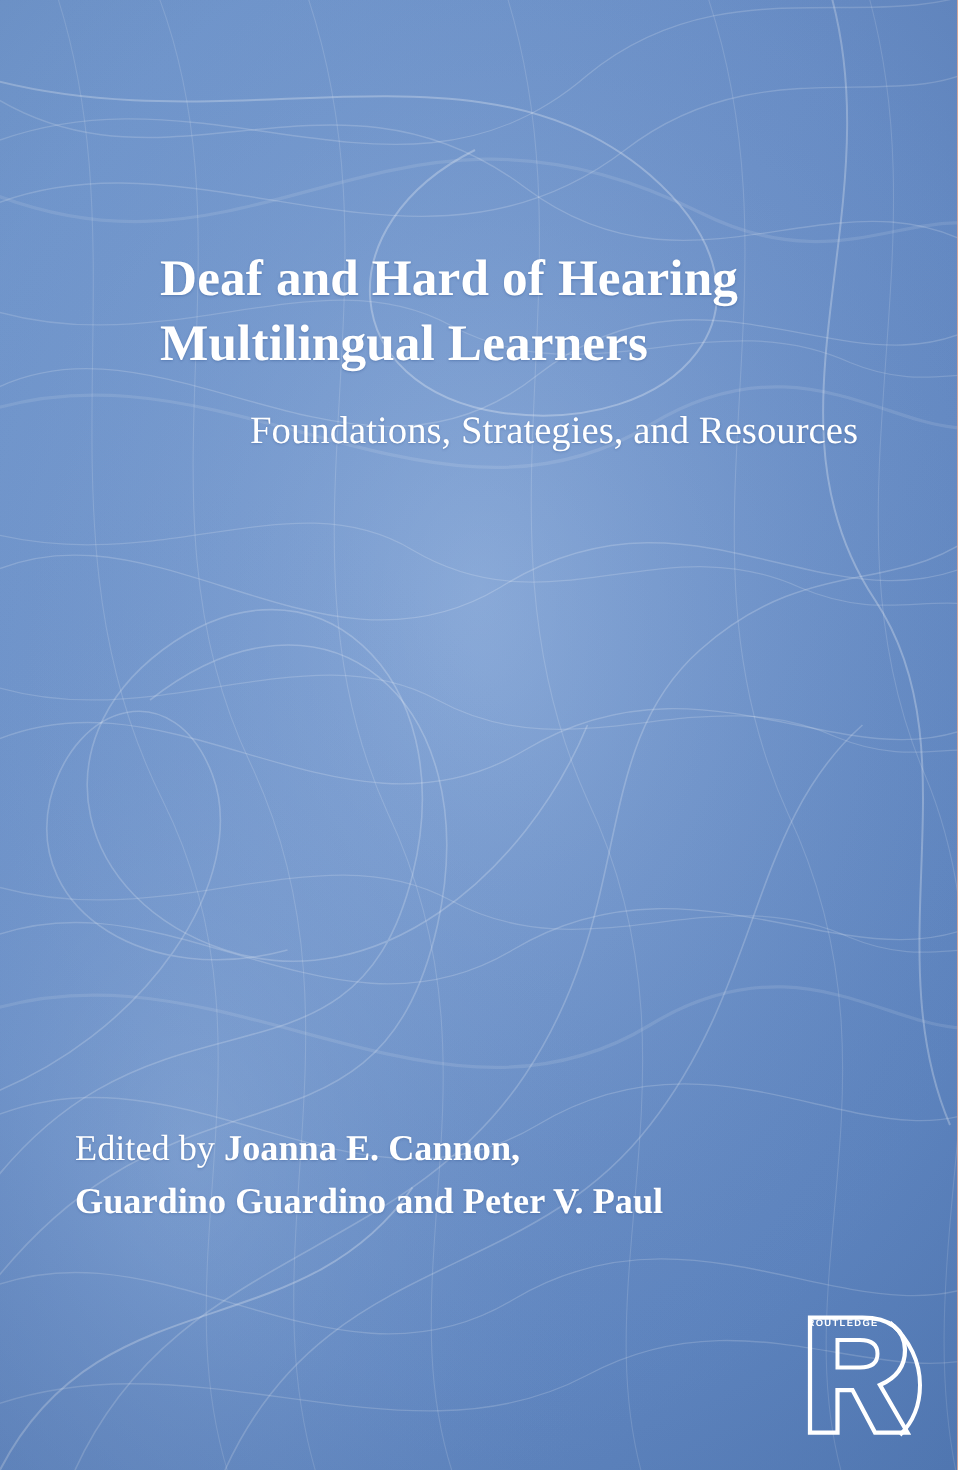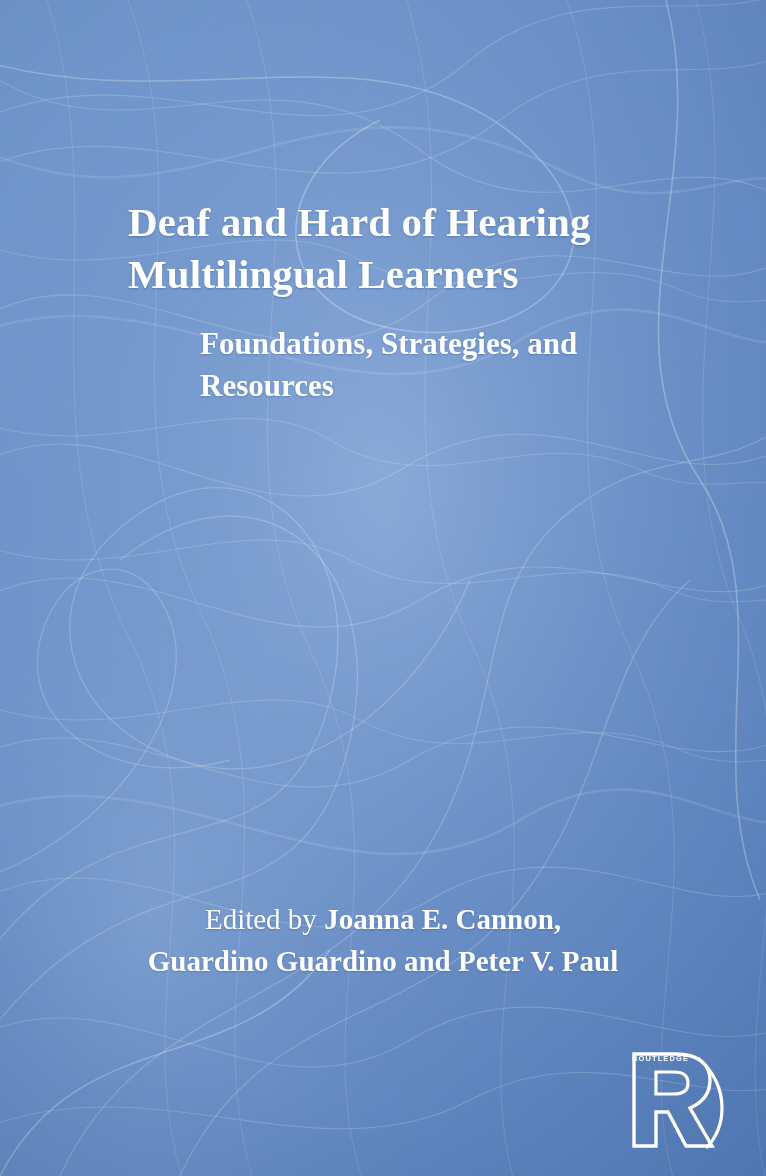--- a/index.html
+++ b/index.html
@@ -43,46 +43,46 @@
     line-height: 1.28;
     font-weight: bold;
     letter-spacing: 0.1px;
     text-shadow: 0 1px 2px rgba(35,70,130,0.35);
   }
   .subtitle {
     margin: 22px 0 0 72px;
     color: #ffffff;
     font-size: 31px;
     line-height: 1.35;
-    font-weight: bold;
+    font-weight: normal;
     text-shadow: 0 1px 2px rgba(35,70,130,0.3);
   }
   .editors-block {
     position: absolute;
     left: 0;
     right: 0;
     top: 898px;
     padding: 0 60px;
-    text-align: center;
+    text-align: left;
   }
   .editors-line {
     color: #ffffff;
     font-size: 29px;
     line-height: 1.45;
     text-shadow: 0 1px 2px rgba(35,70,130,0.3);
   }
   .editors-line .lead {
     font-weight: normal;
   }
   .editors-line .names {
     font-weight: bold;
   }
   .publisher-logo {
     position: absolute;
-    right: 28px;
+    right: 14px;
     bottom: 24px;
     width: 110px;
     height: 110px;
   }
   .logo-inner {
     position: relative;
     width: 100%;
     height: 100%;
   }
   .logo-label {

